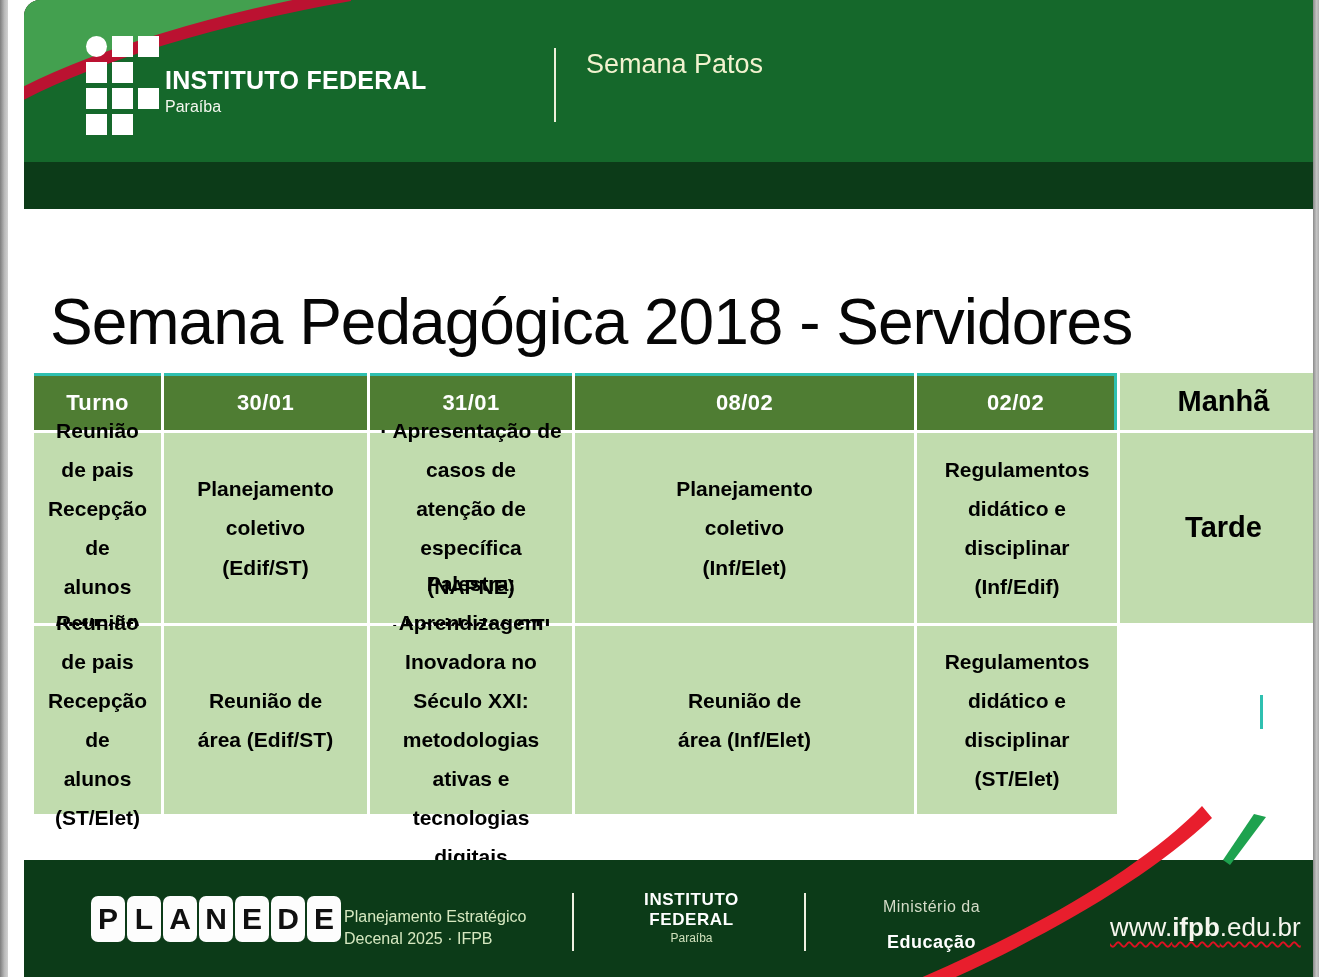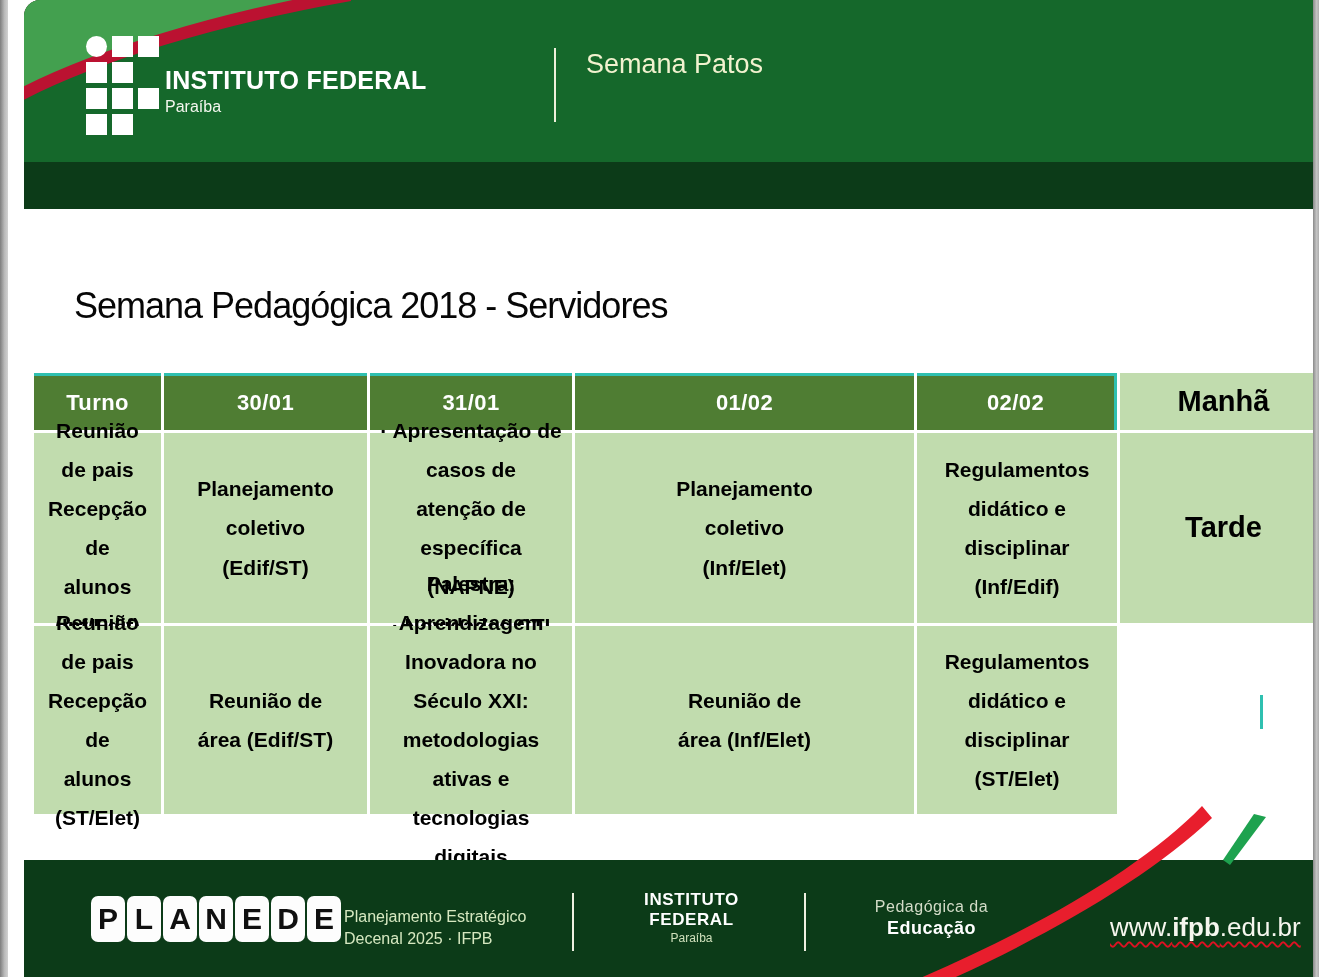--- a/index.html
+++ b/index.html
@@ -33,22 +33,22 @@
   .brand .rg{font-size:16px;font-weight:400;margin-top:3px;color:#f4f7ef;}
   .hdr-divider{position:absolute;left:530px;top:48px;width:2px;height:74px;background:#eef0da;}
   .unit{position:absolute;left:562px;top:46px;color:var(--cream);}
   .unit .u1,.unit .u2{font-size:27px;line-height:36px;font-weight:400;}
 
   
   .band{height:47px;background:var(--band-green);}
 
   
   .content{position:relative;height:651px;background:#fff;}
-  .title{position:absolute;left:26px;top:76px;font-size:36px;font-weight:400;
-    color:#060606;letter-spacing:-1px;white-space:nowrap;margin-left:24px;}
+  .title{position:absolute;left:26px;top:76px;font-size:64px;font-weight:400;
+    color:#060606;letter-spacing:-1px;white-space:nowrap;}
 
   .table-wrap{position:absolute;left:10px;top:164px;width:1226px;}
   .sched{display:grid;grid-template-columns:127px 203px 202px 339px 200px 207px;
     grid-template-rows:57px 190px 188px;gap:3px;background:#fff;}
   .th{background:var(--table-header-green);color:#fff;display:flex;align-items:center;
     justify-content:center;font-size:22px;font-weight:700;letter-spacing:.4px;
     border-top:3px solid var(--teal);}
   .th.last{border-right:3px solid var(--teal);}
   .td{background:var(--cell-green);color:#000;display:flex;align-items:center;
     justify-content:center;text-align:center;font-size:21px;font-weight:700;
@@ -62,21 +62,21 @@
   .tile{width:34px;height:46px;background:#fdfdfd;border-radius:7px;display:flex;
     align-items:center;justify-content:center;font-size:30px;font-weight:600;color:#101010;}
   .planede-caption{position:absolute;left:320px;top:38px;color:#d6e8c0;font-size:16px;line-height:1.35;margin-top:8px;}
   .ft-div{position:absolute;top:33px;width:2px;height:58px;background:#eef0e0;}
   .ft-div.d1{left:548px;} .ft-div.d2{left:780px;}
   .inst{position:absolute;left:580px;top:30px;width:175px;text-align:center;color:#fff;}
   .inst .i1,.inst .i2{font-size:17px;font-weight:700;letter-spacing:.6px;line-height:1.15;}
   .inst .i3{font-size:12px;color:#cfe0bb;margin-top:2px;}
   .ministry{position:absolute;left:815px;top:38px;width:185px;text-align:center;}
   .ministry .m1{font-size:16px;color:#d4dcc8;letter-spacing:.5px;}
-  .ministry .m2{font-size:18px;font-weight:700;color:#fff;letter-spacing:.5px;margin-top:2px;}
+  .ministry .m2{font-size:18px;font-weight:700;color:#fff;letter-spacing:.5px;margin-top:16px;}
   .site{position:absolute;left:1086px;top:52px;font-size:26px;color:#f6f6ee;
     text-decoration:underline;text-decoration-style:wavy;text-decoration-color:#dd1122;
     text-decoration-thickness:2px;text-underline-offset:5px;cursor:pointer;}
   .site b{font-weight:700;margin-top:33px;}
 
   .swoosh-svg{position:absolute;left:0;top:0;width:1305px;height:977px;z-index:10;pointer-events:none;}
 </style>
 </head>
 <body>
 
@@ -117,21 +117,21 @@
   <div class="band"></div>
 
   <div class="content">
     <h1 class="title">Semana Pedagógica 2018 - Servidores</h1>
 
     <div class="table-wrap">
       <div class="sched">
         <div class="th">Turno</div>
         <div class="th">30/01</div>
         <div class="th">31/01</div>
-        <div class="th">01/02</div>
+        <div class="th">08/02</div>
         <div class="th last">02/02</div>
 
         <div class="td turno">Manhã</div>
         <div class="td">Reunião de pais
 Recepção de
 alunos (Inf/Edif)</div>
         <div class="td">Planejamento
 coletivo
 (Edif/ST)</div>
         <div class="td">· Apresentação de casos de
@@ -182,21 +182,21 @@
       <div>Decenal 2025 · IFPB</div>
     </div>
     <div class="ft-div d1"></div>
     <div class="inst">
       <div class="i1">INSTITUTO</div>
       <div class="i2">FEDERAL</div>
       <div class="i3">Paraíba</div>
     </div>
     <div class="ft-div d2"></div>
     <div class="ministry">
-      <div class="m1">Pedagógica da</div>
+      <div class="m1">Ministério da</div>
       <div class="m2">Educação</div>
     </div>
     <div class="site"><span>www.</span><b>ifpb</b><span>.edu.br</span></div>
   </div>
 
   <svg class="swoosh-svg" viewBox="0 0 1305 977">
     <path d="M 843 1000 C 990 942, 1115 872, 1178 806 L 1188 818 C 1118 884, 998 952, 860 1008 Z" fill="var(--swoosh-red)"></path>
     <path d="M 1230 814 L 1242 817 L 1206 865 L 1199 860 Z" fill="var(--sliver-green)"></path>
   </svg>
 

